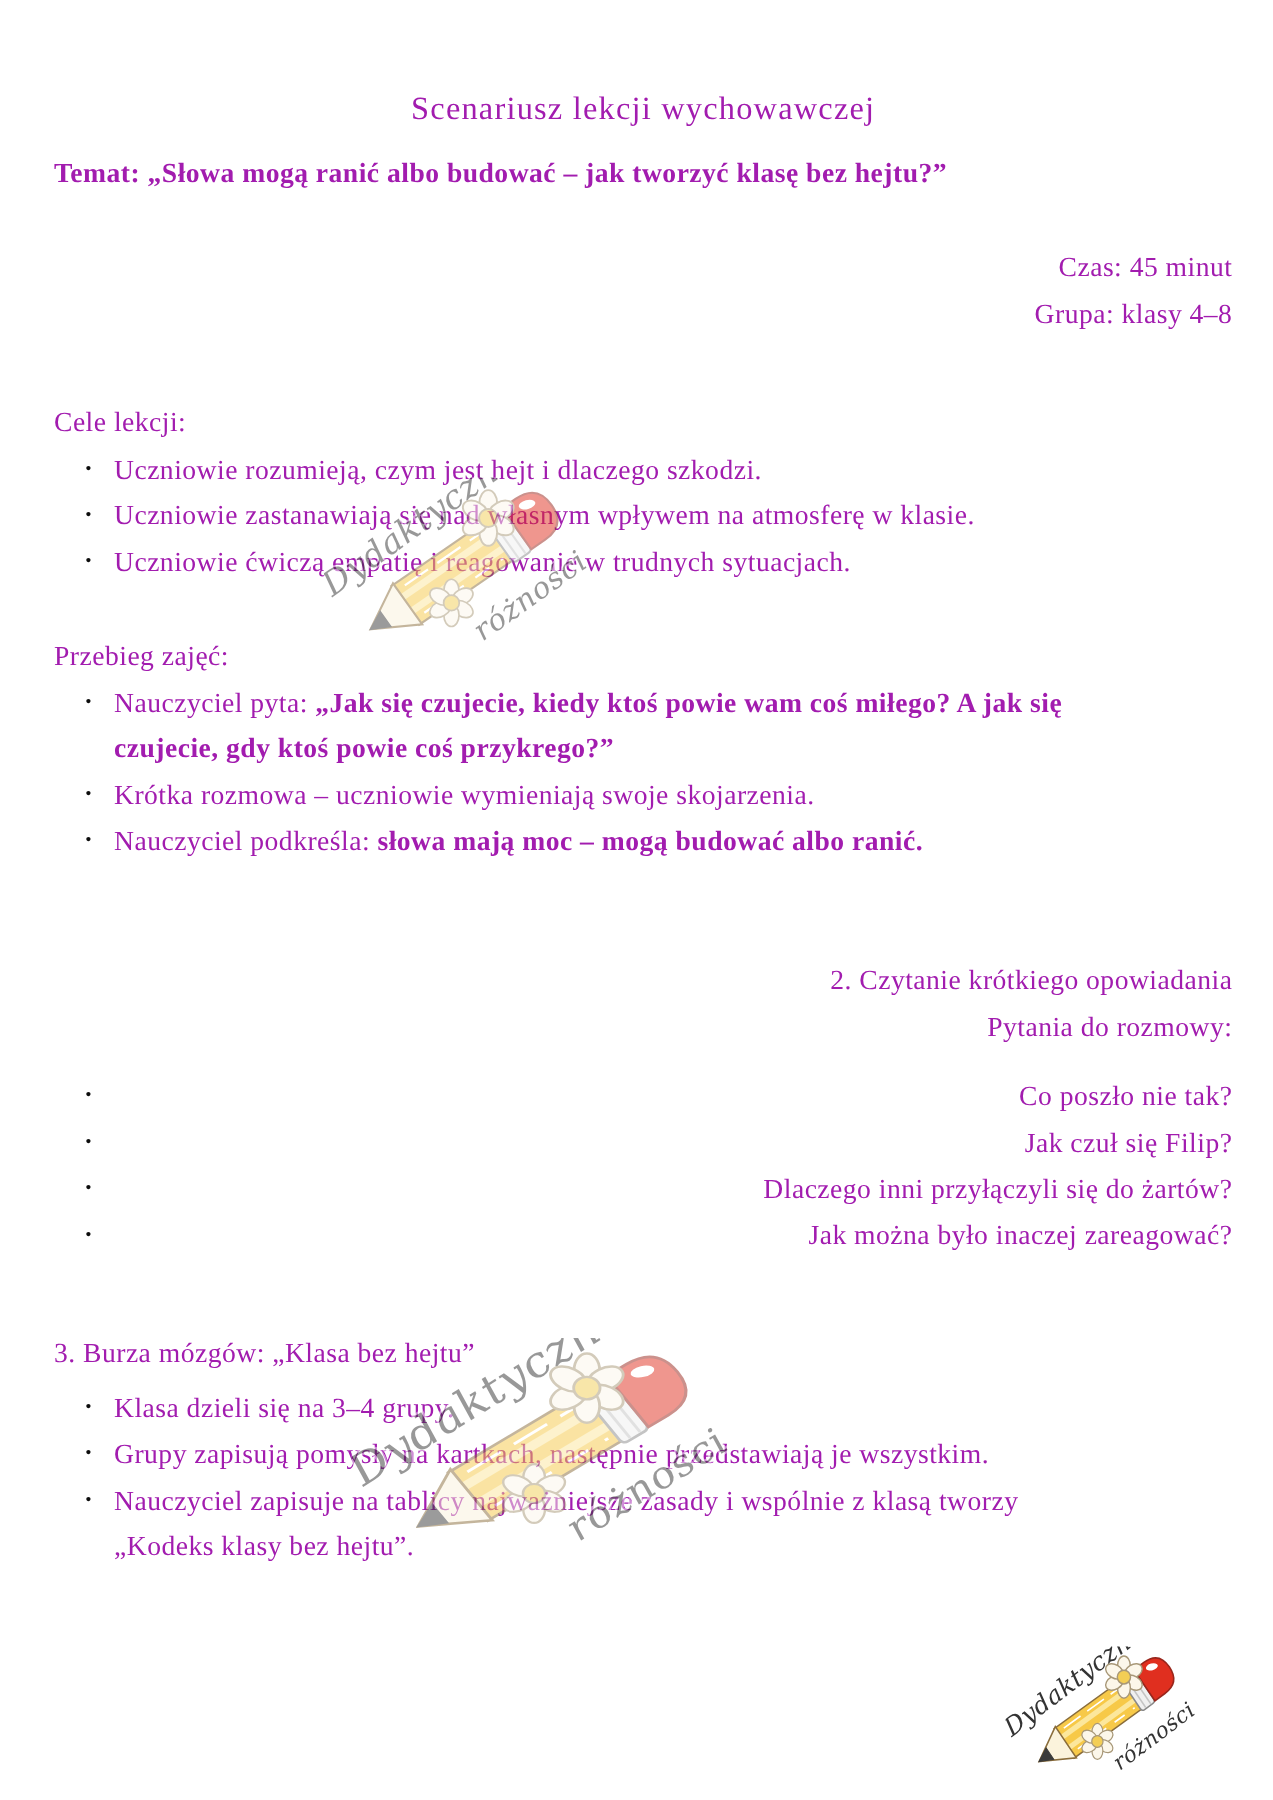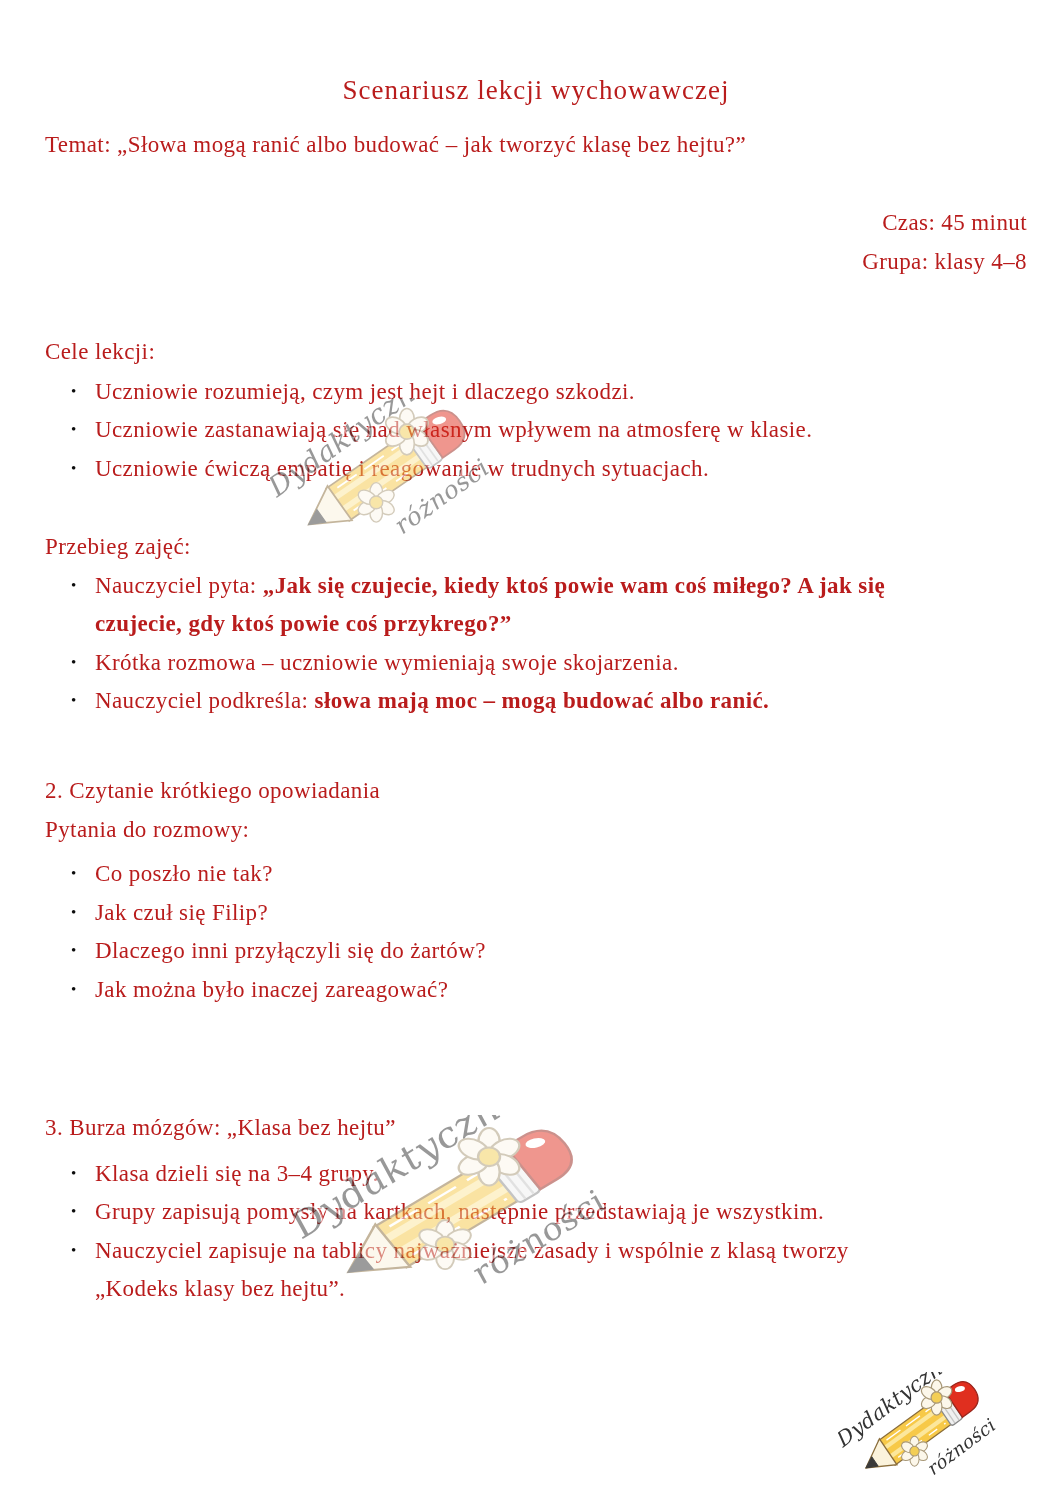--- a/index.html
+++ b/index.html
@@ -3,26 +3,26 @@
 <meta charset="utf-8">
 <style>
   html,body{margin:0;padding:0;background:#ffffff;}
   .page{
     position:relative;
     width:1061px;
     height:1500px;
     background:#ffffff;
     overflow:hidden;
     font-family:"Liberation Serif", serif;
-    color:#b91c1c;
+    color:#a21caf;
     letter-spacing:0.4px;
   }
   .blk{position:absolute;left:45px;width:982px;font-size:23px;line-height:38.6px;}
   .title{text-align:center;font-size:27px;letter-spacing:1px;line-height:40px;}
-  .bold{font-weight:normal;}
+  .bold{font-weight:bold;}
   ul{margin:0;padding:0;list-style:none;}
   li{position:relative;padding-left:50px;line-height:38.6px;}
   li::before{
     content:"•";
     position:absolute;
     left:26px;
     top:11px;
     font-size:15px;
     line-height:15px;
     color:#0c0c0c;
@@ -118,24 +118,24 @@
       </li>
       <li>
         <div class="l"><span>Krótka rozmowa – uczniowie wymieniają swoje skojarzenia.</span><b></b></div>
       </li>
       <li>
         <div class="l"><span>Nauczyciel podkreśla: </span><b>słowa mają moc – mogą budować albo ranić.</b></div>
       </li>
     </ul>
   </div>
 
-  <div class="blk" style="top:772px;">
+  <div class="blk" style="top:798px;text-align:right;">
     <div>2. Czytanie krótkiego opowiadania</div>
     <div>Pytania do rozmowy:</div>
-    <ul style="margin-top:6px;">
+    <ul style="margin-top:20px;">
       <li><span>Co poszło nie tak?</span></li>
       <li><span>Jak czuł się Filip?</span></li>
       <li><span>Dlaczego inni przyłączyli się do żartów?</span></li>
       <li><span>Jak można było inaczej zareagować?</span></li>
     </ul>
   </div>
 
   <div class="blk" style="top:1109px;">
     <div>3. Burza mózgów: „Klasa bez hejtu”</div>
     <ul style="margin-top:7px;">

